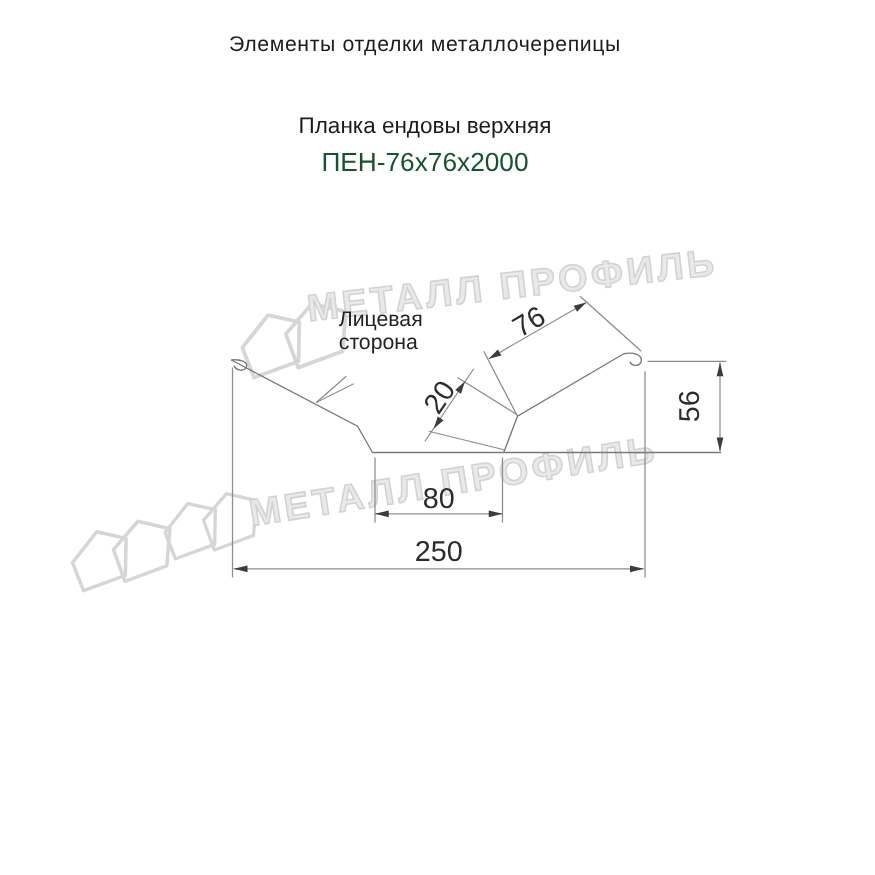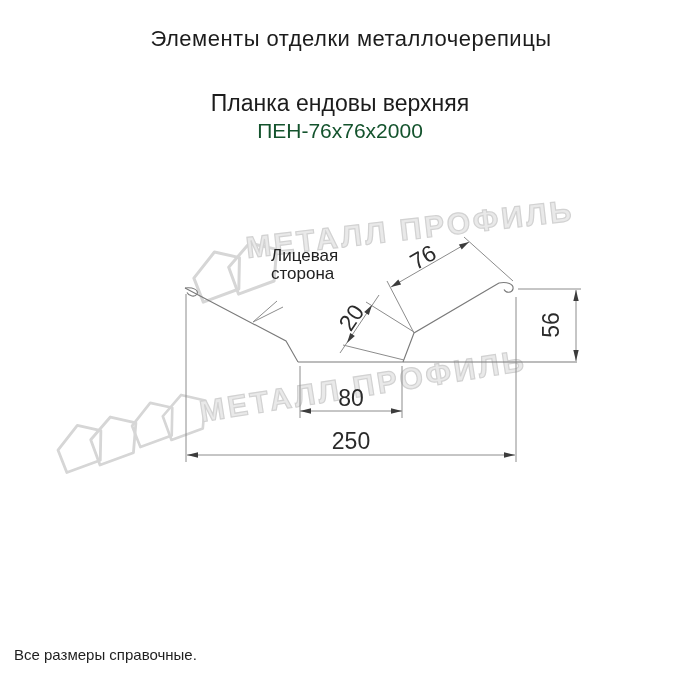--- a/index.html
+++ b/index.html
@@ -5,25 +5,25 @@
   html,body{margin:0;padding:0;}
   body{
     width:700px;height:700px;position:relative;background:#ffffff;
     font-family:"Liberation Sans", sans-serif;overflow:hidden;
     -webkit-font-smoothing:antialiased;
   }
   .abs{position:absolute;}
   
   .title-main{
     left:0;top:26px;width:680px;text-align:center;
-    font-size:22px;color:#1c1c1c;letter-spacing:0.5px;padding-left:11px;
+    font-size:17px;color:#1c1c1c;letter-spacing:0.5px;
   }
   .title-sub{
     left:0;top:90px;width:680px;text-align:center;
-    font-size:23px;color:#1c1c1c;
+    font-size:18px;color:#1c1c1c;
   }
   .title-code{
     left:0;top:119px;width:680px;text-align:center;
     font-size:21px;color:#14532d;
   }
   
   .wm-text{
     font-weight:bold;font-size:30px;letter-spacing:3px;white-space:nowrap;
     color:#e9e9e9;-webkit-text-stroke:1.2px #d2d2d2;
     transform-origin:0 50%;
@@ -119,14 +119,13 @@
   <polygon class="arrow" points="347,343 354.8,336.1 350.2,333.1"></polygon>
   <text class="dimtext" transform="translate(358,322) rotate(-56)" text-anchor="middle">20</text>
 
   <path class="thin" d="M 277,301 L 253,322"></path>
   <path class="thin" d="M 283,307 L 253,322"></path>
 </svg>
 
 <div class="abs face-label">Лицевая сторона</div>
 
 <div class="abs footer-notes">
-  <div>Все размеры справочные.</div>
 </div>
 
 </body></html>

